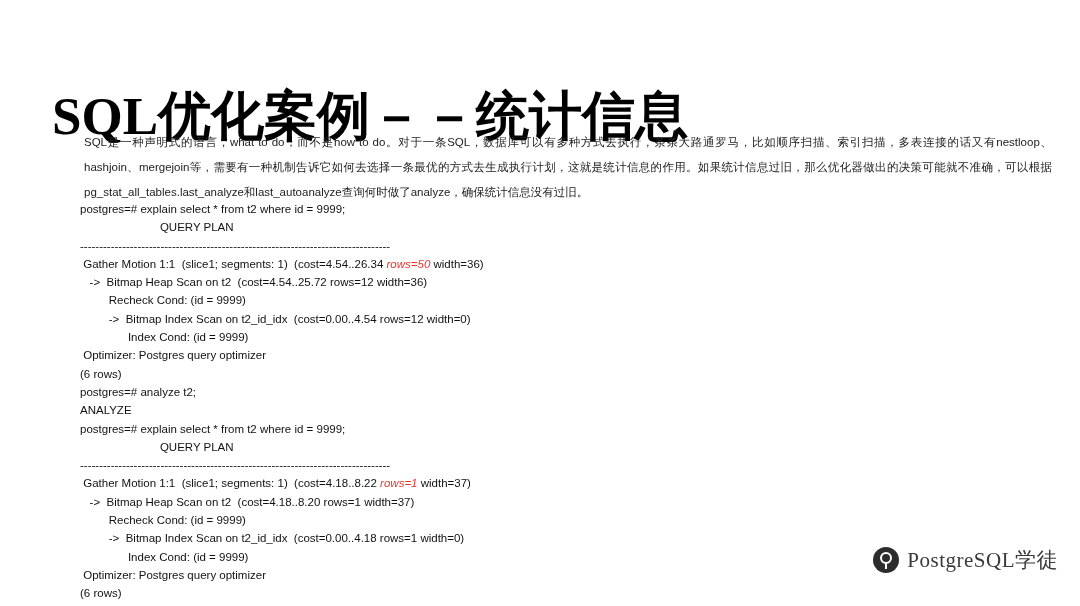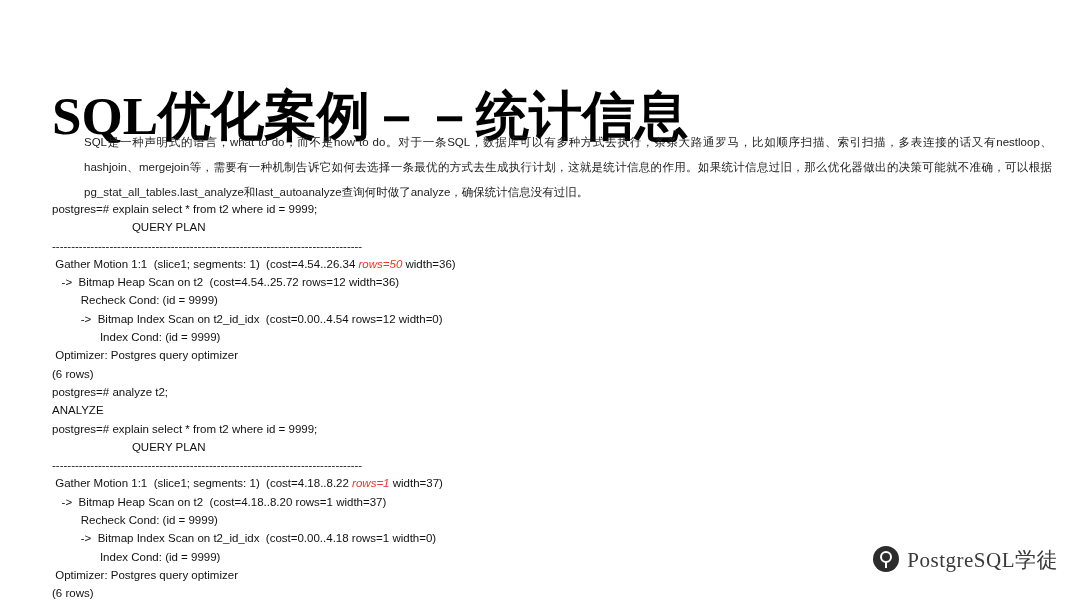--- a/index.html
+++ b/index.html
@@ -50,30 +50,32 @@
     top: 200px;
     width: 760px;
     font-size: 11.5px;
     line-height: 18.3px;
     color: #111111;
     white-space: pre;
   }
   .console .line {
     white-space: pre;
     height: 18.3px;
+    margin-left: 28px;
   }
   .rows-hl {
     color: #e8342a;
     font-style: italic;
   }
   .watermark {
     position: absolute;
     right: 22px;
     bottom: 32px;
     display: flex;
+    align-items: center;
     gap: 8px;
   }
   .wm-logo {
     width: 26px;
     height: 26px;
     border-radius: 50%;
     background: #2c2c2c;
     position: relative;
     flex: none;
   }

